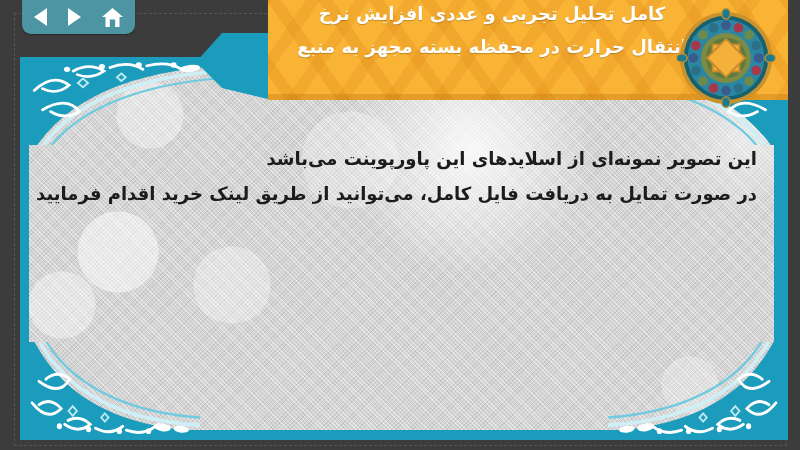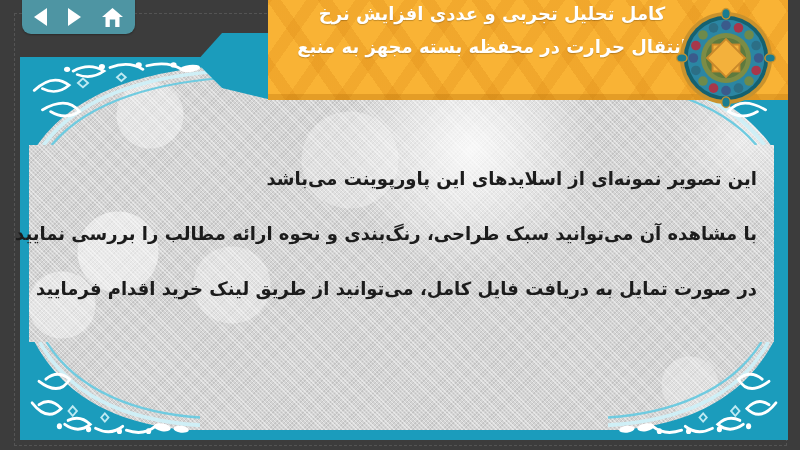--- a/index.html
+++ b/index.html
@@ -78,21 +78,21 @@
   .nav-btn{background:none;border:none;padding:0;margin:0;cursor:pointer;display:flex;align-items:center;height:20px;}
   .tri-left{width:0;height:0;border-top:9px solid transparent;border-bottom:9px solid transparent;border-right:13px solid #FFFFFF;}
   .tri-right{width:0;height:0;border-top:9px solid transparent;border-bottom:9px solid transparent;border-left:13px solid #FFFFFF;}
   
   .slide-body{
     position:absolute;right:43px;top:141px;width:620px;z-index:2;
     direction:rtl;text-align:right;
     color:#1C1C1C;font-size:18px;font-weight:bold;line-height:35px;
     pointer-events:none;
   }
-  .slide-body div{white-space:nowrap;margin-top:20px;}
+  .slide-body div{white-space:nowrap;}
 </style>
 </head>
 <body>
 
 <div class="stage">
 
   <div class="stitch"></div>
 
   <svg width="0" height="0" style="position:absolute" aria-hidden="true">
     <defs>
@@ -195,17 +195,16 @@
     <button class="nav-btn" title="">
       <svg width="21" height="19" viewBox="0 0 21 19">
         <path d="M10.5 0 L21 9 H17.5 V19 H3.5 V9 H0 Z" fill="#FFFFFF"></path>
         <rect x="7.8" y="11.5" width="5.4" height="7.5" fill="#4E95A3"></rect>
       </svg>
     </button>
   </div>
 
   <div class="slide-body" dir="rtl">
     <div>این تصویر نمونه‌ای از اسلایدهای این پاورپوینت می‌باشد</div>
-    <div>با مشاهده آن می‌توانید سبک طراحی، رنگ‌بندی و نحوه ارائه مطالب را بررسی نمایید</div>
     <div>در صورت تمایل به دریافت فایل کامل، می‌توانید از طریق لینک خرید اقدام فرمایید</div>
   </div>
 
 </div>
 
 </body></html>

